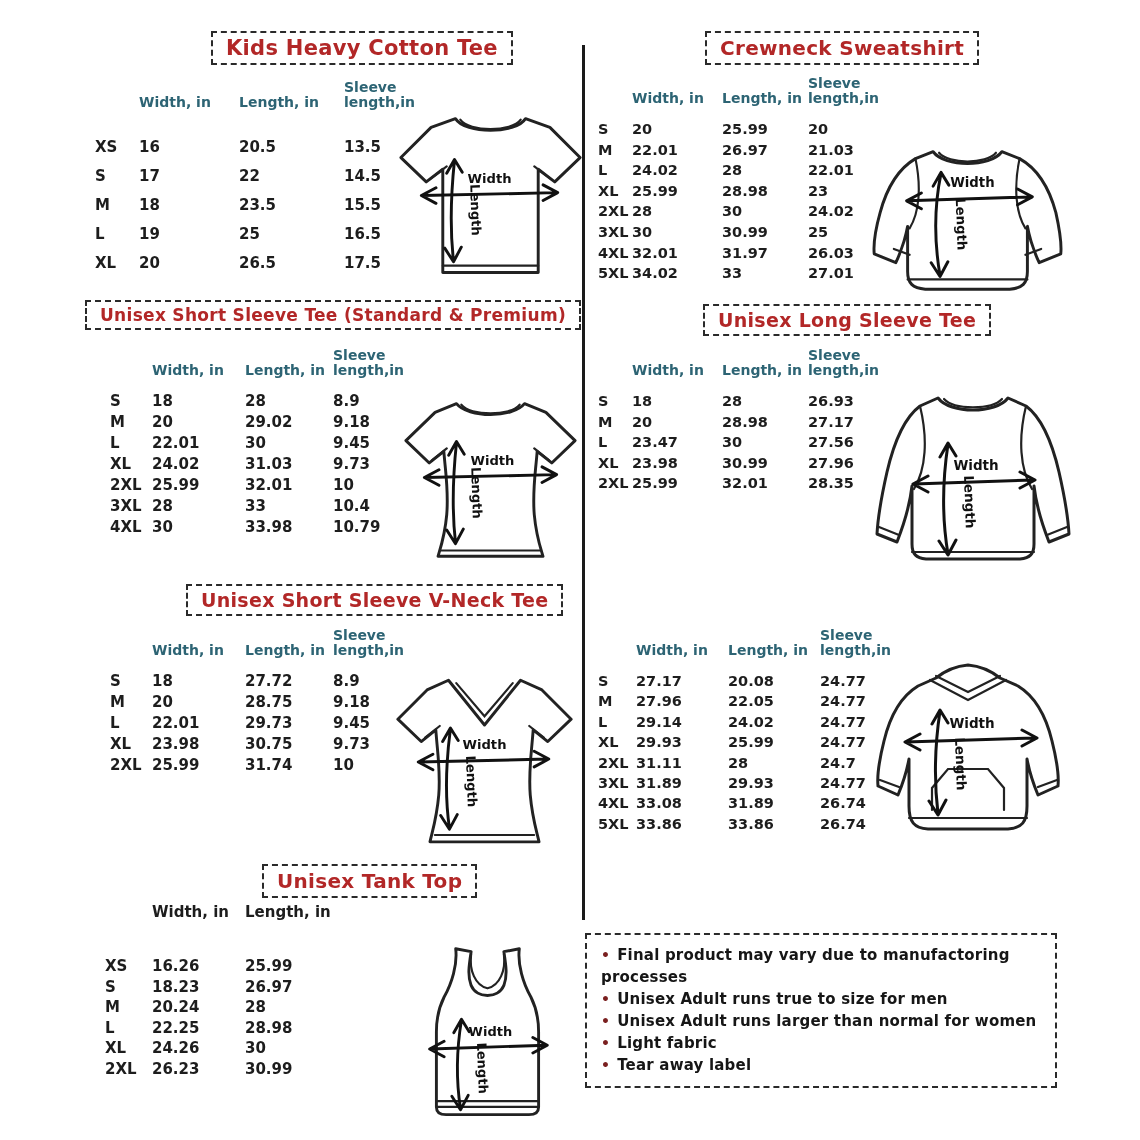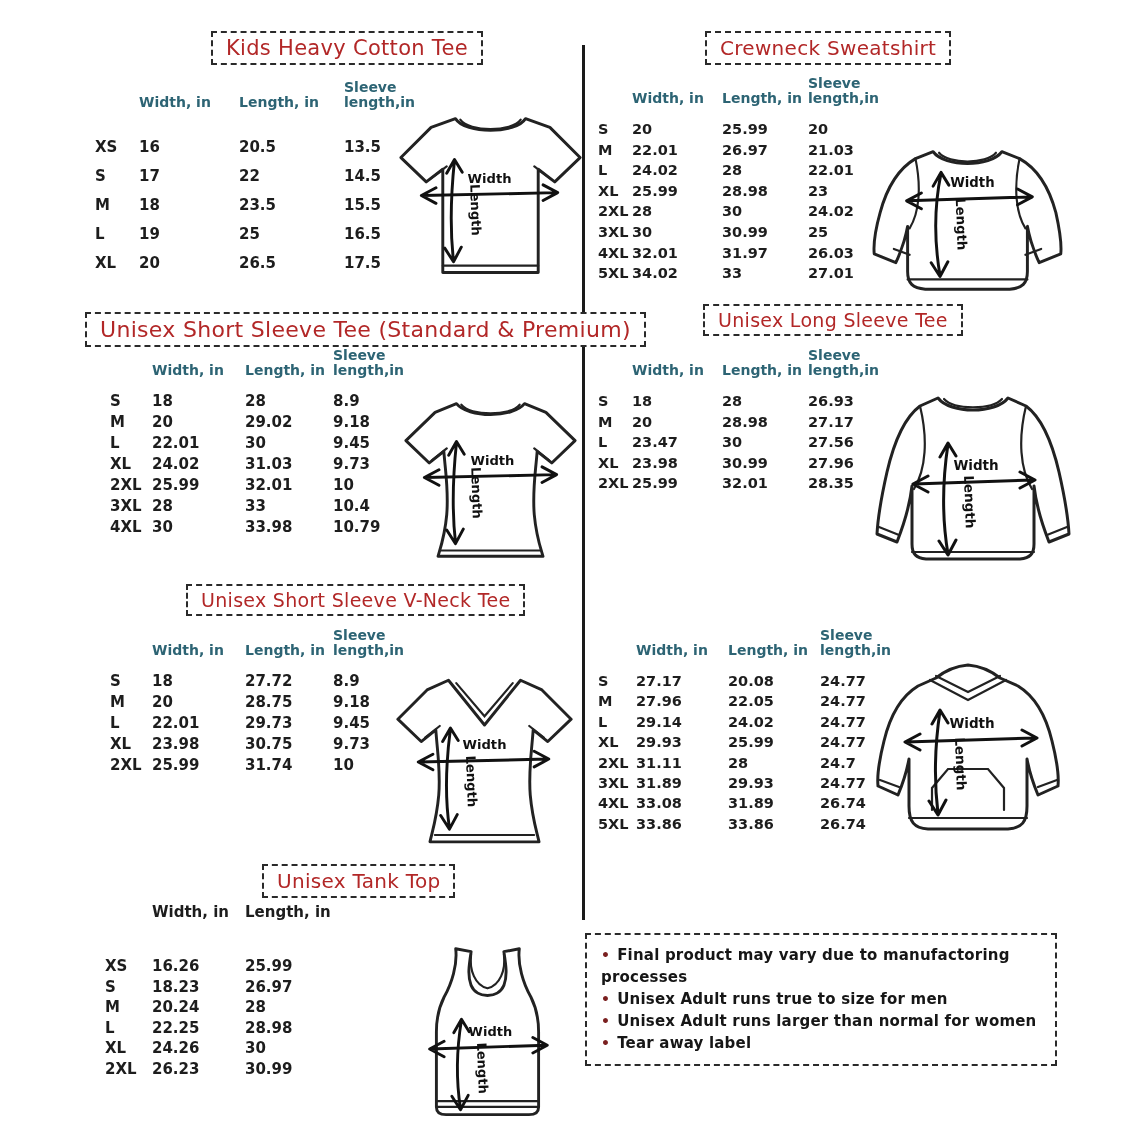--- a/index.html
+++ b/index.html
@@ -8,24 +8,24 @@
   *{margin:0;padding:0;box-sizing:border-box}
   html,body{background:#fff}
   body{font-family:"DejaVu Sans",sans-serif;color:var(--ink)}
   #stage{position:relative;width:1140px;height:1140px;background:#fff;overflow:hidden}
 
   
   .divider{position:absolute;left:582px;top:45px;width:3px;height:875px;background:#1a1a1a}
 
   
   .tbox{position:absolute;border:2px dashed #2a2a2a;background:#fff;padding:3px 13px;
-        font-size:20px;font-weight:normal;color:var(--red);white-space:nowrap;letter-spacing:.3px}
+        font-size:20px;font-weight:bold;color:var(--red);white-space:nowrap;letter-spacing:.3px}
   #t-kids{left:211px;top:31px;font-size:21px}
   #t-crew{left:705px;top:31px}
-  #t-std{left:85px;top:312px;font-size:22px}
+  #t-std{left:85px;top:300px;font-size:17px}
   #t-ls{left:703px;top:304px;font-size:19px}
   #t-vneck{left:186px;top:584px;font-size:19px}
   #t-hood{left:690px;top:584px}
   #t-tank{left:262px;top:864px}
 
   
   table{position:absolute;border-collapse:collapse}
   th,td{text-align:left;font-weight:bold;padding:0;vertical-align:middle;line-height:1.05}
   thead th{color:var(--teal);font-size:14px;font-weight:bold;vertical-align:bottom;
            height:40px;white-space:pre-line}
@@ -544,16 +544,17 @@
     <g>
       <path class="g-arrow" d="M48,80 C43,110 42,140 47,172 M40,93 L48,79 L56,92 M38,159 L47,173 L55,158"></path>
       <text class="g-label" transform="rotate(88 65 130)" x="65" y="130" text-anchor="middle">Length</text>
     </g>
   </svg>
 
   <div class="notes">
       <div class="note"><span class="bullet">•</span><span>Final product may vary due to manufactoring processes</span></div>
       <div class="note"><span class="bullet">•</span><span>Unisex Adult runs true to size for men</span></div>
       <div class="note"><span class="bullet">•</span><span>Unisex Adult runs larger than normal for women</span></div>
+      <div class="note"><span class="bullet">•</span><span>Light fabric</span></div>
       <div class="note"><span class="bullet">•</span><span>Tear away label</span></div>
     </div>
 
 </div>
 
 </body></html>

